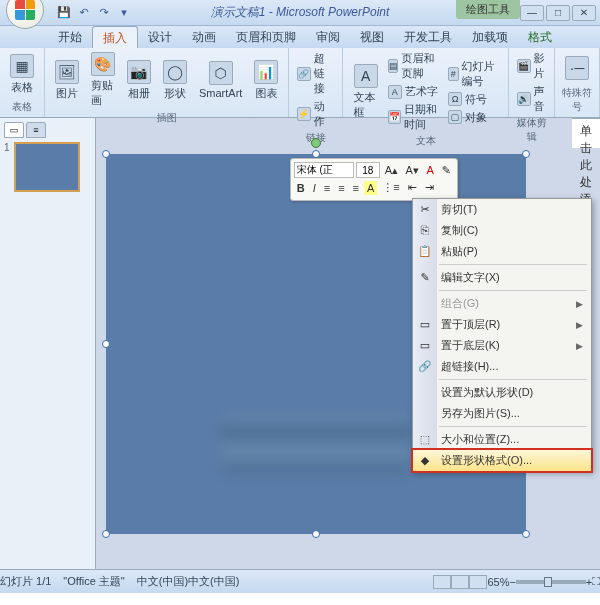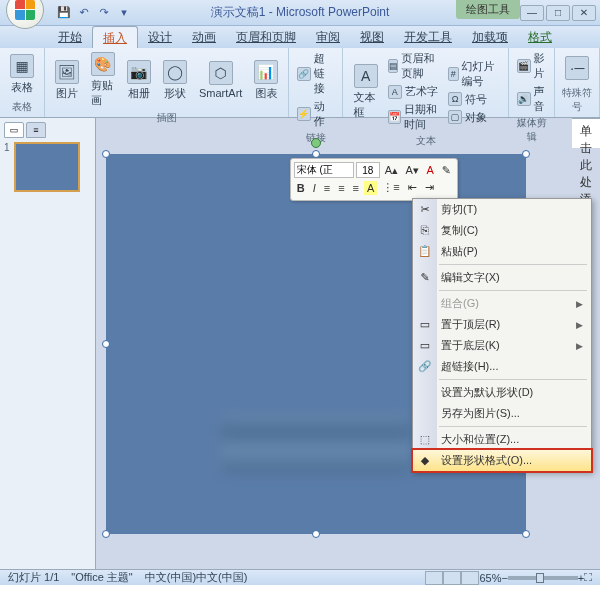--- a/index.html
+++ b/index.html
@@ -7,27 +7,27 @@
 
 .titlebar { height: 26px; background: linear-gradient(#dce8f7, #c4d9f0); display: flex; align-items: center; position: relative; border-bottom: 1px solid #a0b8d8; }
 .office-btn { width: 38px; height: 38px; border-radius: 50%; background: radial-gradient(circle at 30% 30%, #fff, #e8e8e0); border: 1px solid #9aa; margin: -6px 4px 0 6px; z-index: 10; position: relative; display: flex; align-items: center; justify-content: center; }
 .office-logo { width: 20px; height: 20px; display: grid; grid-template: 1fr 1fr / 1fr 1fr; gap: 1px; }
 .office-logo span:nth-child(1){background:#e74c3c;border-radius:2px 0 0 0;}
 .office-logo span:nth-child(2){background:#f39c12;border-radius:0 2px 0 0;}
 .office-logo span:nth-child(3){background:#3498db;border-radius:0 0 0 2px;}
 .office-logo span:nth-child(4){background:#27ae60;border-radius:0 0 2px 0;}
 .qat { display: flex; gap: 4px; margin-left: 8px; }
 .qat-btn { width: 16px; height: 16px; display: flex; align-items: center; justify-content: center; color: #3b5998; }
-.title-text { position: absolute; left: 50%; transform: translateX(-50%); color: #3b5998; font-size: 12px; }
+.title-text { position: absolute; left: 50%; transform: translateX(-50%); color: #3b5998; font-size: 12px; font-style: italic; }
 .context-tab { position: absolute; right: 80px; top: 0; background: #9ec5a1; padding: 2px 10px; font-size: 11px; color: #333; border-radius: 0 0 3px 3px; }
 .win-controls { position: absolute; right: 4px; display: flex; gap: 2px; }
 .win-btn { width: 24px; height: 16px; background: #d0e0f0; border: 1px solid #9ab; border-radius: 2px; display: flex; align-items: center; justify-content: center; font-size: 10px; color: #345; }
 
 .ribbon-tabs { height: 22px; background: linear-gradient(#dce8f7, #c4d9f0); display: flex; padding-left: 48px; }
-.ribbon-tab { padding: 3px 10px; font-size: 12px; color: #345; cursor: pointer; text-decoration: underline; }
+.ribbon-tab { padding: 3px 10px; font-size: 12px; color: #345; cursor: pointer; }
 .ribbon-tab.active { background: #eaf1fb; border: 1px solid #9ab; border-bottom: none; border-radius: 3px 3px 0 0; color: #c05020; }
 .ribbon-tab.context { color: #2a6e2a; }
 
 .ribbon { height: 70px; background: linear-gradient(#eaf1fb, #d8e6f5); border-bottom: 1px solid #9ab; display: flex; }
 .ribbon-group { border-right: 1px solid #b8cce0; padding: 2px 6px; display: flex; flex-direction: column; justify-content: space-between; }
 .ribbon-group-content { display: flex; gap: 4px; flex: 1; align-items: center; }
 .ribbon-group-label { font-size: 10px; color: #567; text-align: center; padding: 1px 0; }
 .ribbon-btn { display: flex; flex-direction: column; align-items: center; gap: 2px; padding: 2px 4px; font-size: 11px; color: #345; }
 .ribbon-btn-icon { width: 24px; height: 24px; background: #c8d8e8; border: 1px solid #9ab; border-radius: 2px; display: flex; align-items: center; justify-content: center; font-size: 14px; }
 .ribbon-small-list { display: flex; flex-direction: column; gap: 1px; font-size: 11px; color: #345; }
@@ -65,21 +65,21 @@
 .menu-item { position: relative; padding: 3px 8px 3px 28px; font-size: 11px; color: #333; display: flex; align-items: center; }
 .menu-item.disabled { color: #999; }
 .menu-item.highlight { background: linear-gradient(#fef7d8,#fde38a); border: 1px solid #e8a830; margin: -1px; }
 .menu-item.boxed { outline: 2px solid #d03020; outline-offset: -1px; }
 .menu-sep { height: 1px; background: #ccc; margin: 2px 4px 2px 26px; }
 .menu-icon { position: absolute; left: 4px; width: 16px; height: 16px; display: flex; align-items: center; justify-content: center; font-size: 11px; }
 .menu-arrow { margin-left: auto; font-size: 9px; color: #666; }
 
 .notes-pane { height: 30px; background: #fff; border-top: 1px solid #9ab; padding: 4px 8px; font-size: 12px; color: #333; }
 
-.statusbar { height: 16px; background: linear-gradient(#dce8f7,#c4d9f0); border-top: 1px solid #9ab; display: flex; align-items: center; padding: 0 8px; font-size: 11px; color: #345; gap: 12px; }
+.statusbar { height: 24px; background: linear-gradient(#dce8f7,#c4d9f0); border-top: 1px solid #9ab; display: flex; align-items: center; padding: 0 0; font-size: 11px; color: #345; gap: 12px; }
 .status-right { margin-left: auto; display: flex; align-items: center; }
 .view-btn { width: 18px; height: 14px; background: #d0e0f0; border: 1px solid #9ab; }
 .zoom-slider { width: 70px; height: 4px; background: #9ab; position: relative; }
 .zoom-thumb { position: absolute; width: 8px; height: 10px; background: #d0e0f0; border: 1px solid #678; top: -3px; left: 40%; }
 </style>
 </head>
 <body>
 
 <div class="titlebar">
   <div class="office-btn">

